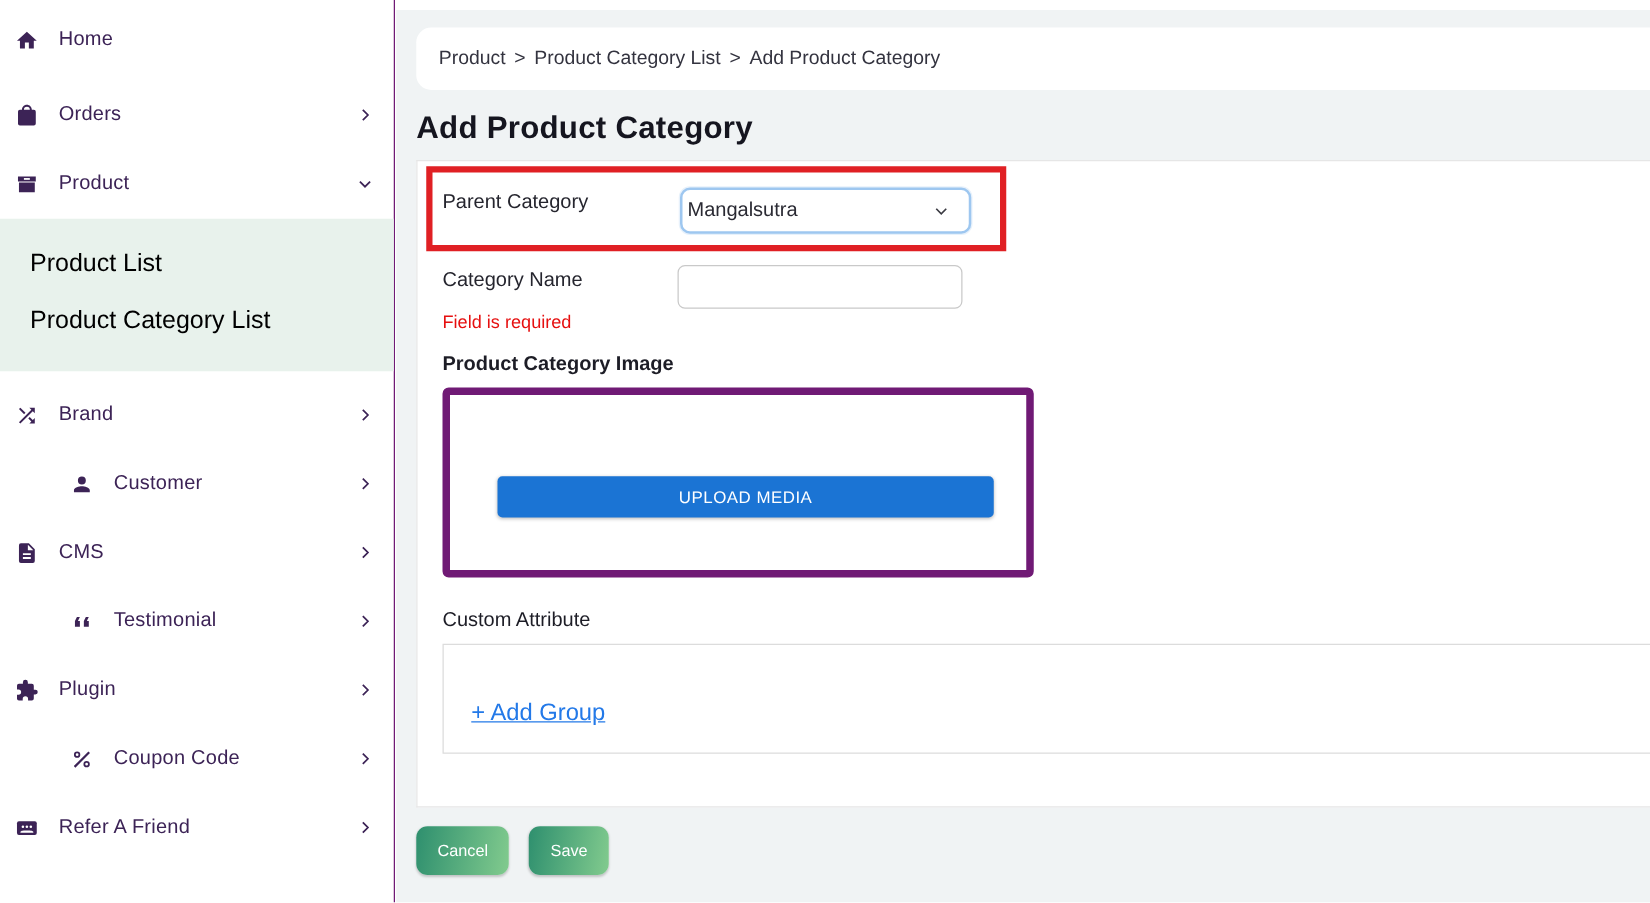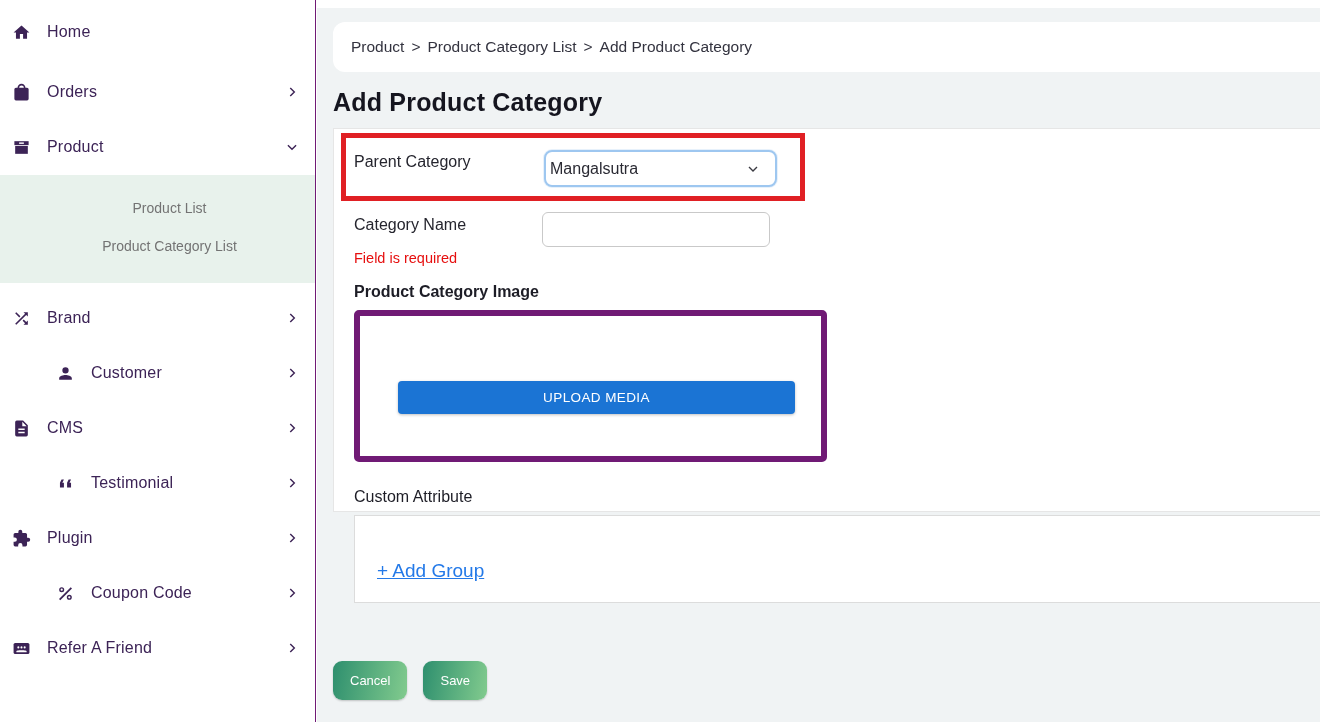--- a/index.html
+++ b/index.html
@@ -14,35 +14,35 @@
                color:#3c2356; font-size:16px; cursor:pointer; }
   .side-item .ic { width:22px; height:22px; flex:0 0 22px; display:flex;
                    align-items:center; justify-content:center; }
   .side-item .ic svg { width:19px; height:19px; fill:#3c2356; }
   .side-item .lbl { margin-left:15px; letter-spacing:.2px; }
   .side-item .chev { margin-left:auto; display:flex; align-items:center; }
   .side-item .chev svg { width:14px; height:14px; stroke:#3c2356; stroke-width:2.4;
                          fill:none; }
   .mt18{margin-top:17px;} .mt28{margin-top:30px;} .mt26{margin-top:25px;margin-left:44px;} .mt27{margin-top:25px;}
   #submenu { margin-top:13px; background:#e8f2ec; padding:14px 0 18px 0; }
-  .sub-item { padding:11px 0 11px 24px; color:#737373; font-size:14px; cursor:pointer;text-align:center; }
+  .sub-item { padding:11px 0 11px 24px; color:#000000; font-size:20px; cursor:pointer; }
 
   
   #main { position:absolute; left:317px; top:0; right:0; bottom:0; background:#ffffff; }
   #main-bg { position:absolute; left:0; top:8px; right:0; bottom:0; background:#f0f3f4; }
 
   #breadcrumb-bar { position:absolute; left:16px; top:22px; right:0; height:50px;
                     background:#ffffff; border-radius:12px 0 0 12px; display:flex;
                     align-items:center; padding-left:18px; color:#33333f; font-size:15.5px; }
   #breadcrumb-bar .sep { margin:0 7px; }
 
   #page-title { position:absolute; left:16px; top:88px; font-size:25px; font-weight:bold;
                 color:#15151f; letter-spacing:.2px; }
 
-  #form-card { position:absolute; left:16px; top:128px; right:0; height:384px;
+  #form-card { position:absolute; left:16px; top:128px; right:0; height:518px;
                background:#ffffff; border:1px solid #e6e6e6; border-right:none; }
 
   #annotation-box { position:absolute; left:7px; top:4px; width:464px; height:68px;
                     border:5px solid #e02024; pointer-events:none; }
 
   .fld-label { position:absolute; left:20px; font-size:16px; color:#25252e; }
   #parent-label { top:24px; }
   #parent-select { position:absolute; left:210px; top:21px; width:233px; height:37px;
                    border:2px solid #9ec7f0; border-radius:8px; background:#fff;
                    display:flex; align-items:center; padding:0 14px 0 4px;

